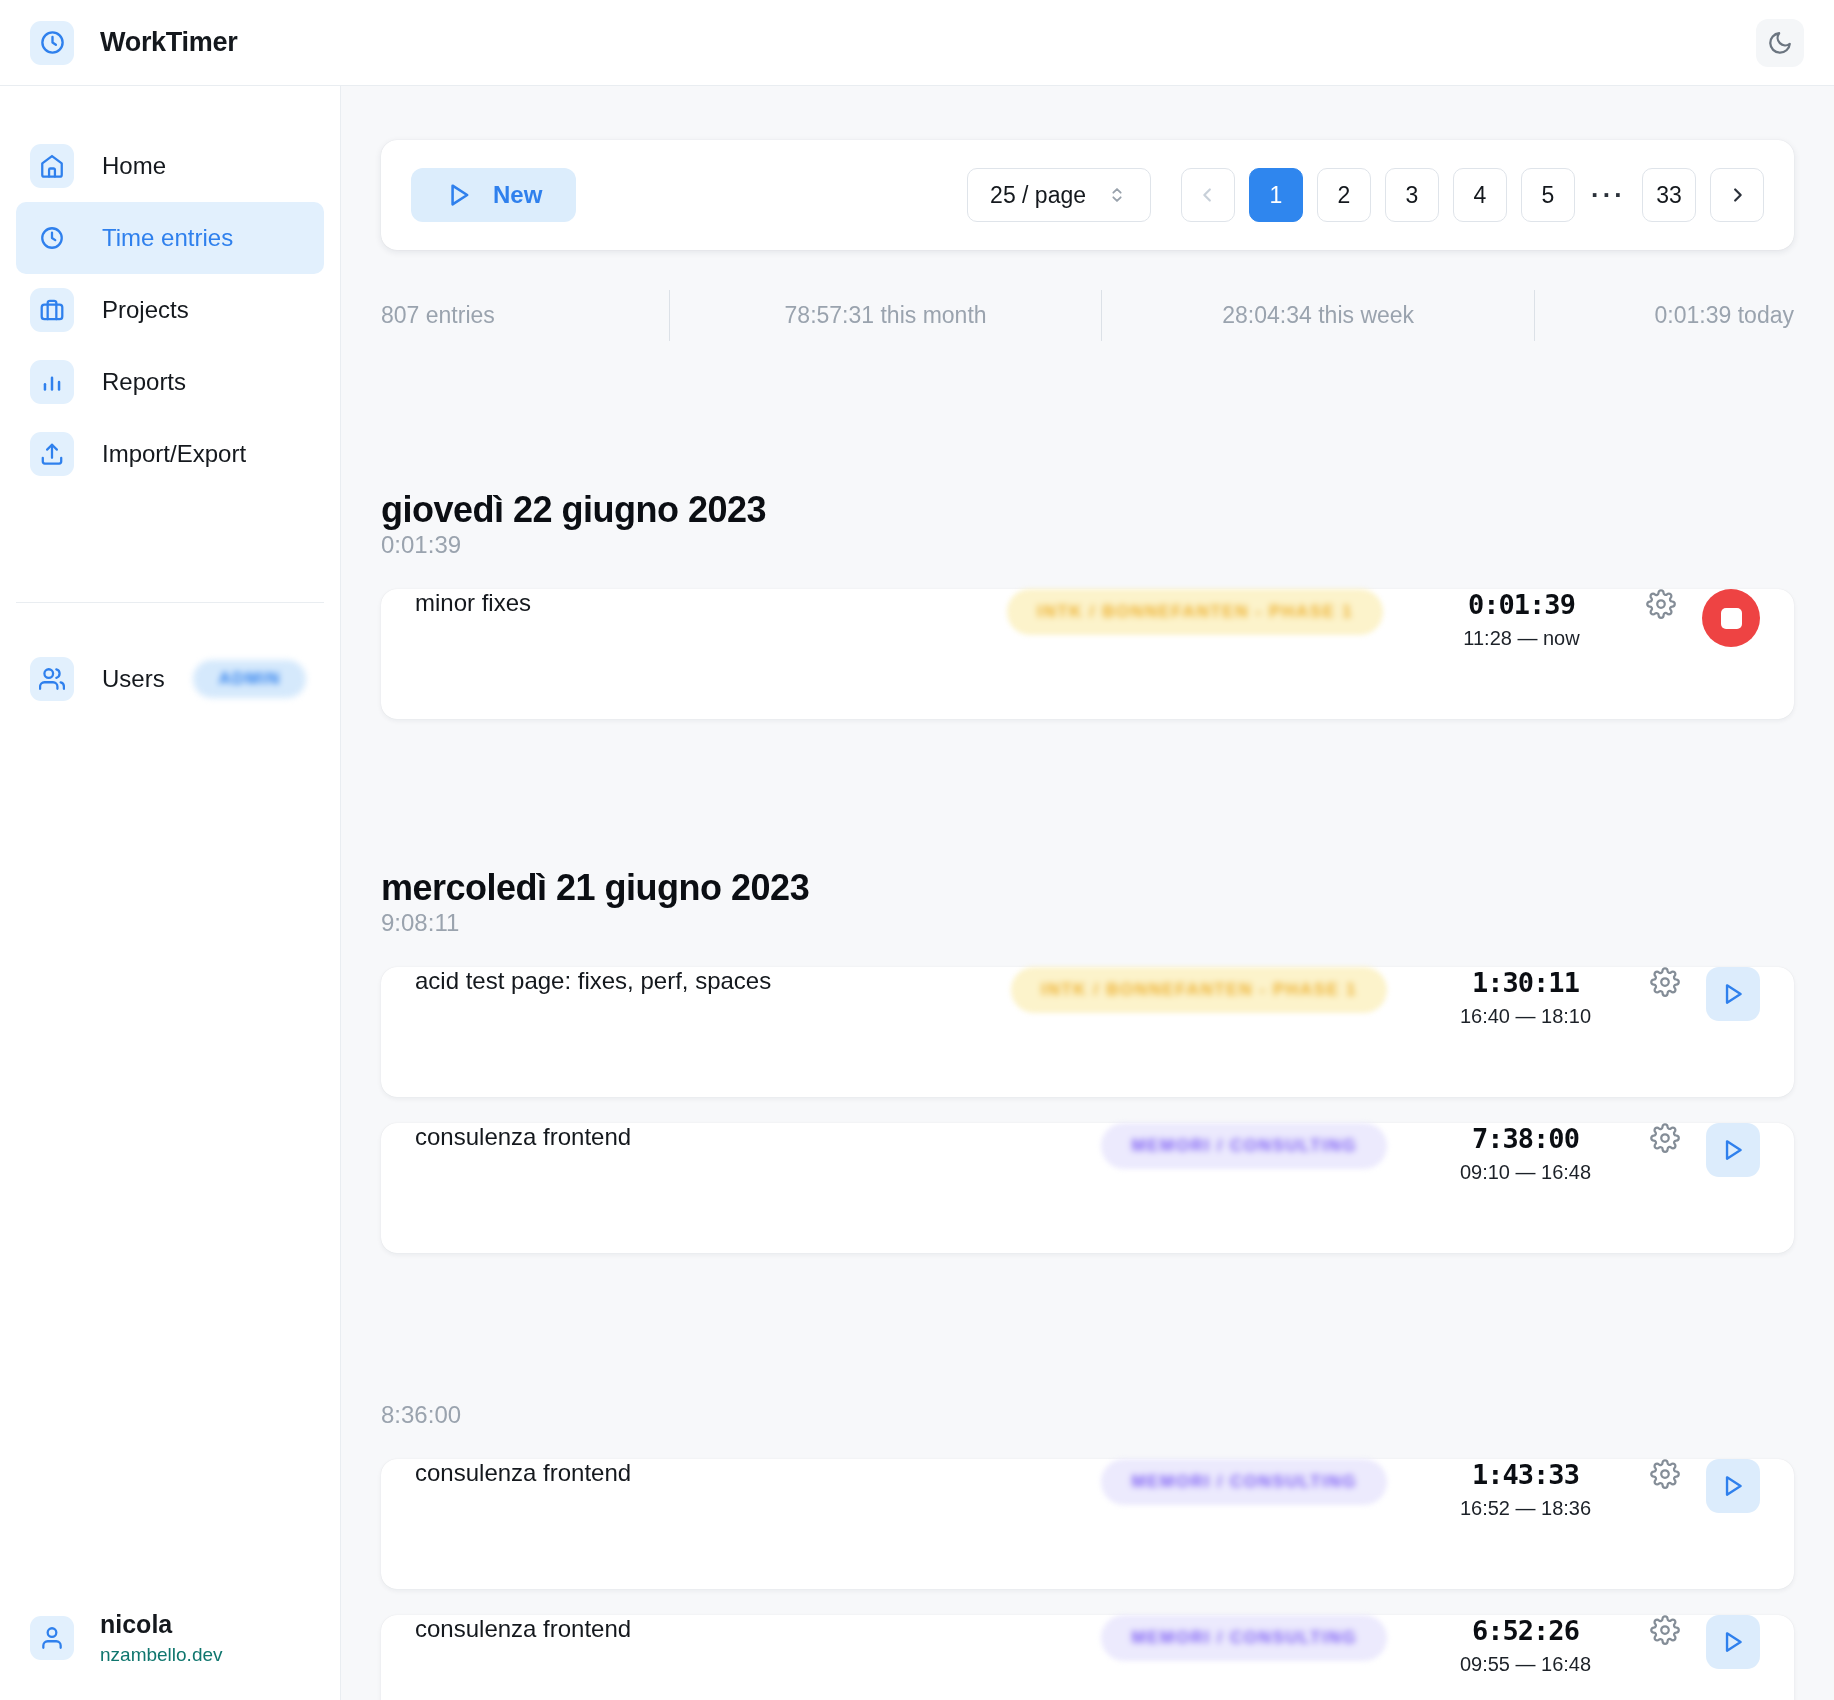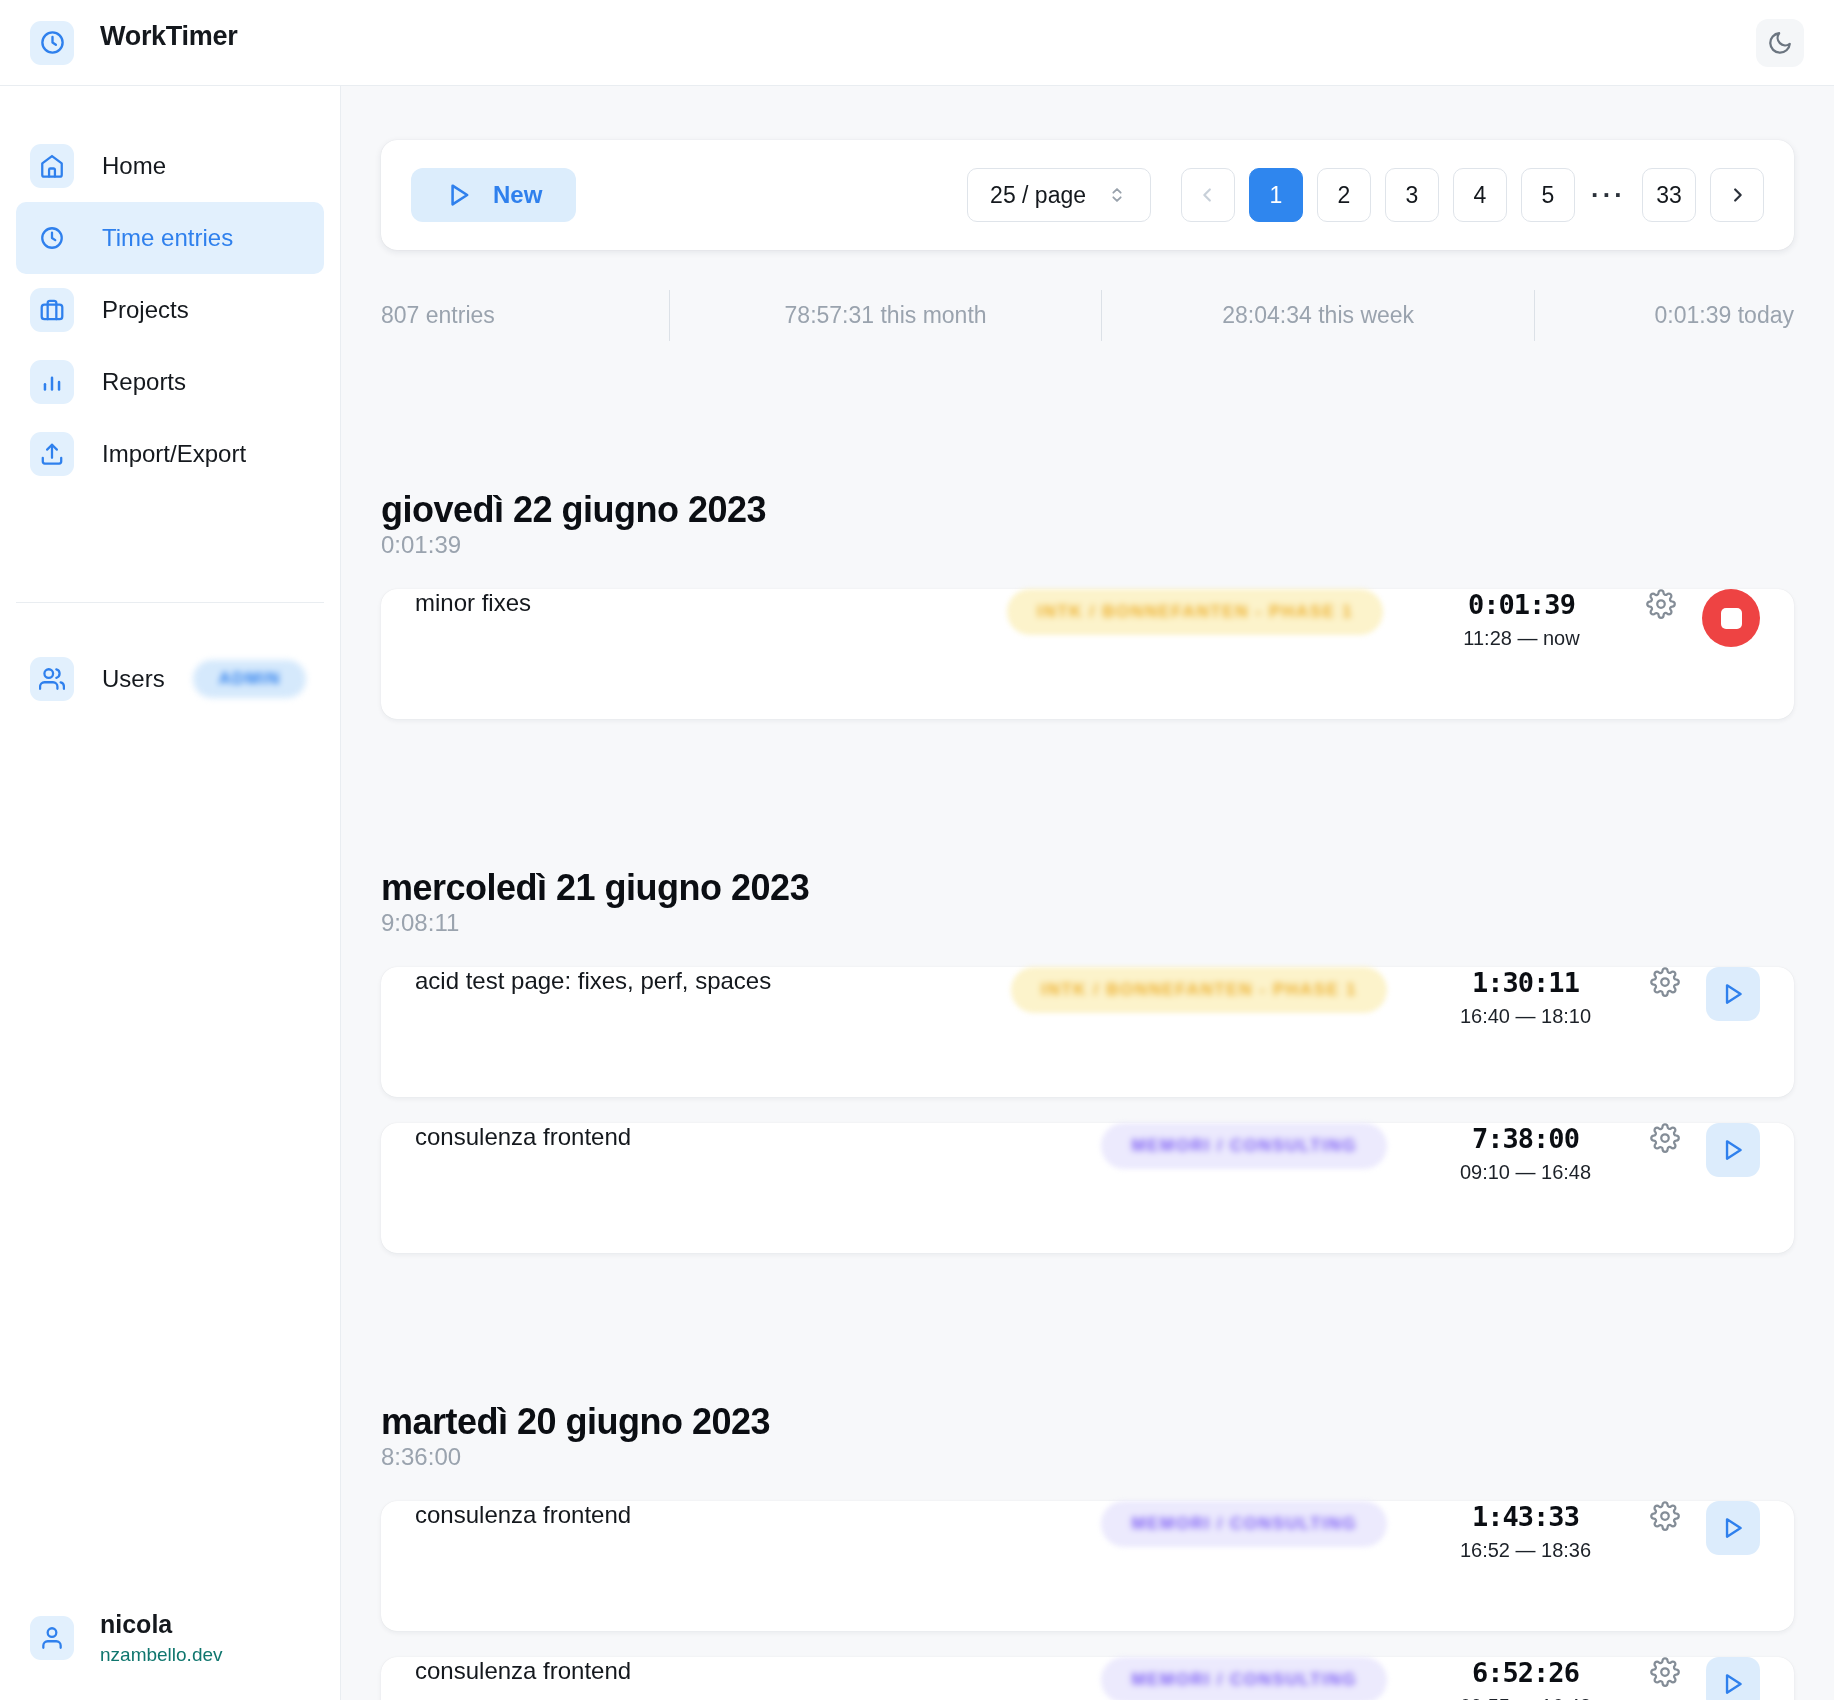--- a/index.html
+++ b/index.html
@@ -12,21 +12,21 @@
   svg { display: block; }
 
   
   .app-header {
     height: 86px;
     display: flex; align-items: center; justify-content: space-between;
     padding: 0 30px;
     background: #fff;
     border-bottom: 1px solid #e9edf1;
   }
-  .brand { display: flex; align-items: flex-start; gap: 26px; }
+  .brand { display: flex; align-items: center; gap: 26px; }
   .icon-sq {
     width: 44px; height: 44px; border-radius: 11px;
     background: #e2f0fd; color: #2f80ed;
     display: flex; align-items: center; justify-content: center;
     flex: 0 0 auto;
   }
   .app-title { font-size: 27px; font-weight: 700; color: #14181d; letter-spacing: -0.3px; }
   .theme-btn {
     width: 48px; height: 48px; border-radius: 12px; border: none;
     background: #f4f6f8; color: #6b7580;
@@ -397,21 +397,20 @@
                   <svg width="26" height="26" viewBox="0 0 24 24" fill="none" stroke="currentColor" stroke-width="2.2" stroke-linecap="round" stroke-linejoin="round">
                     <polygon points="6.5 4 19 12 6.5 20 6.5 4"></polygon>
                   </svg>
                 </span>
               </button>
   </div>
           </div>
   </section>
         <section class="day">
     <div class="day-header">
-      <h2 class="day-title">martedì 20 giugno 2023</h2>
       <span class="day-total">8:36:00</span>
     </div>
     <div class="entries">
             <div class="entry">
     <span class="entry-desc">consulenza frontend</span>
     <span class="pill purple"><span class="pill-text">MEMORI / CONSULTING</span></span>
     <span class="time-block">
       <div class="duration">1:43:33</div>
       <div class="range">16:52 — 18:36</div>
     </span>

